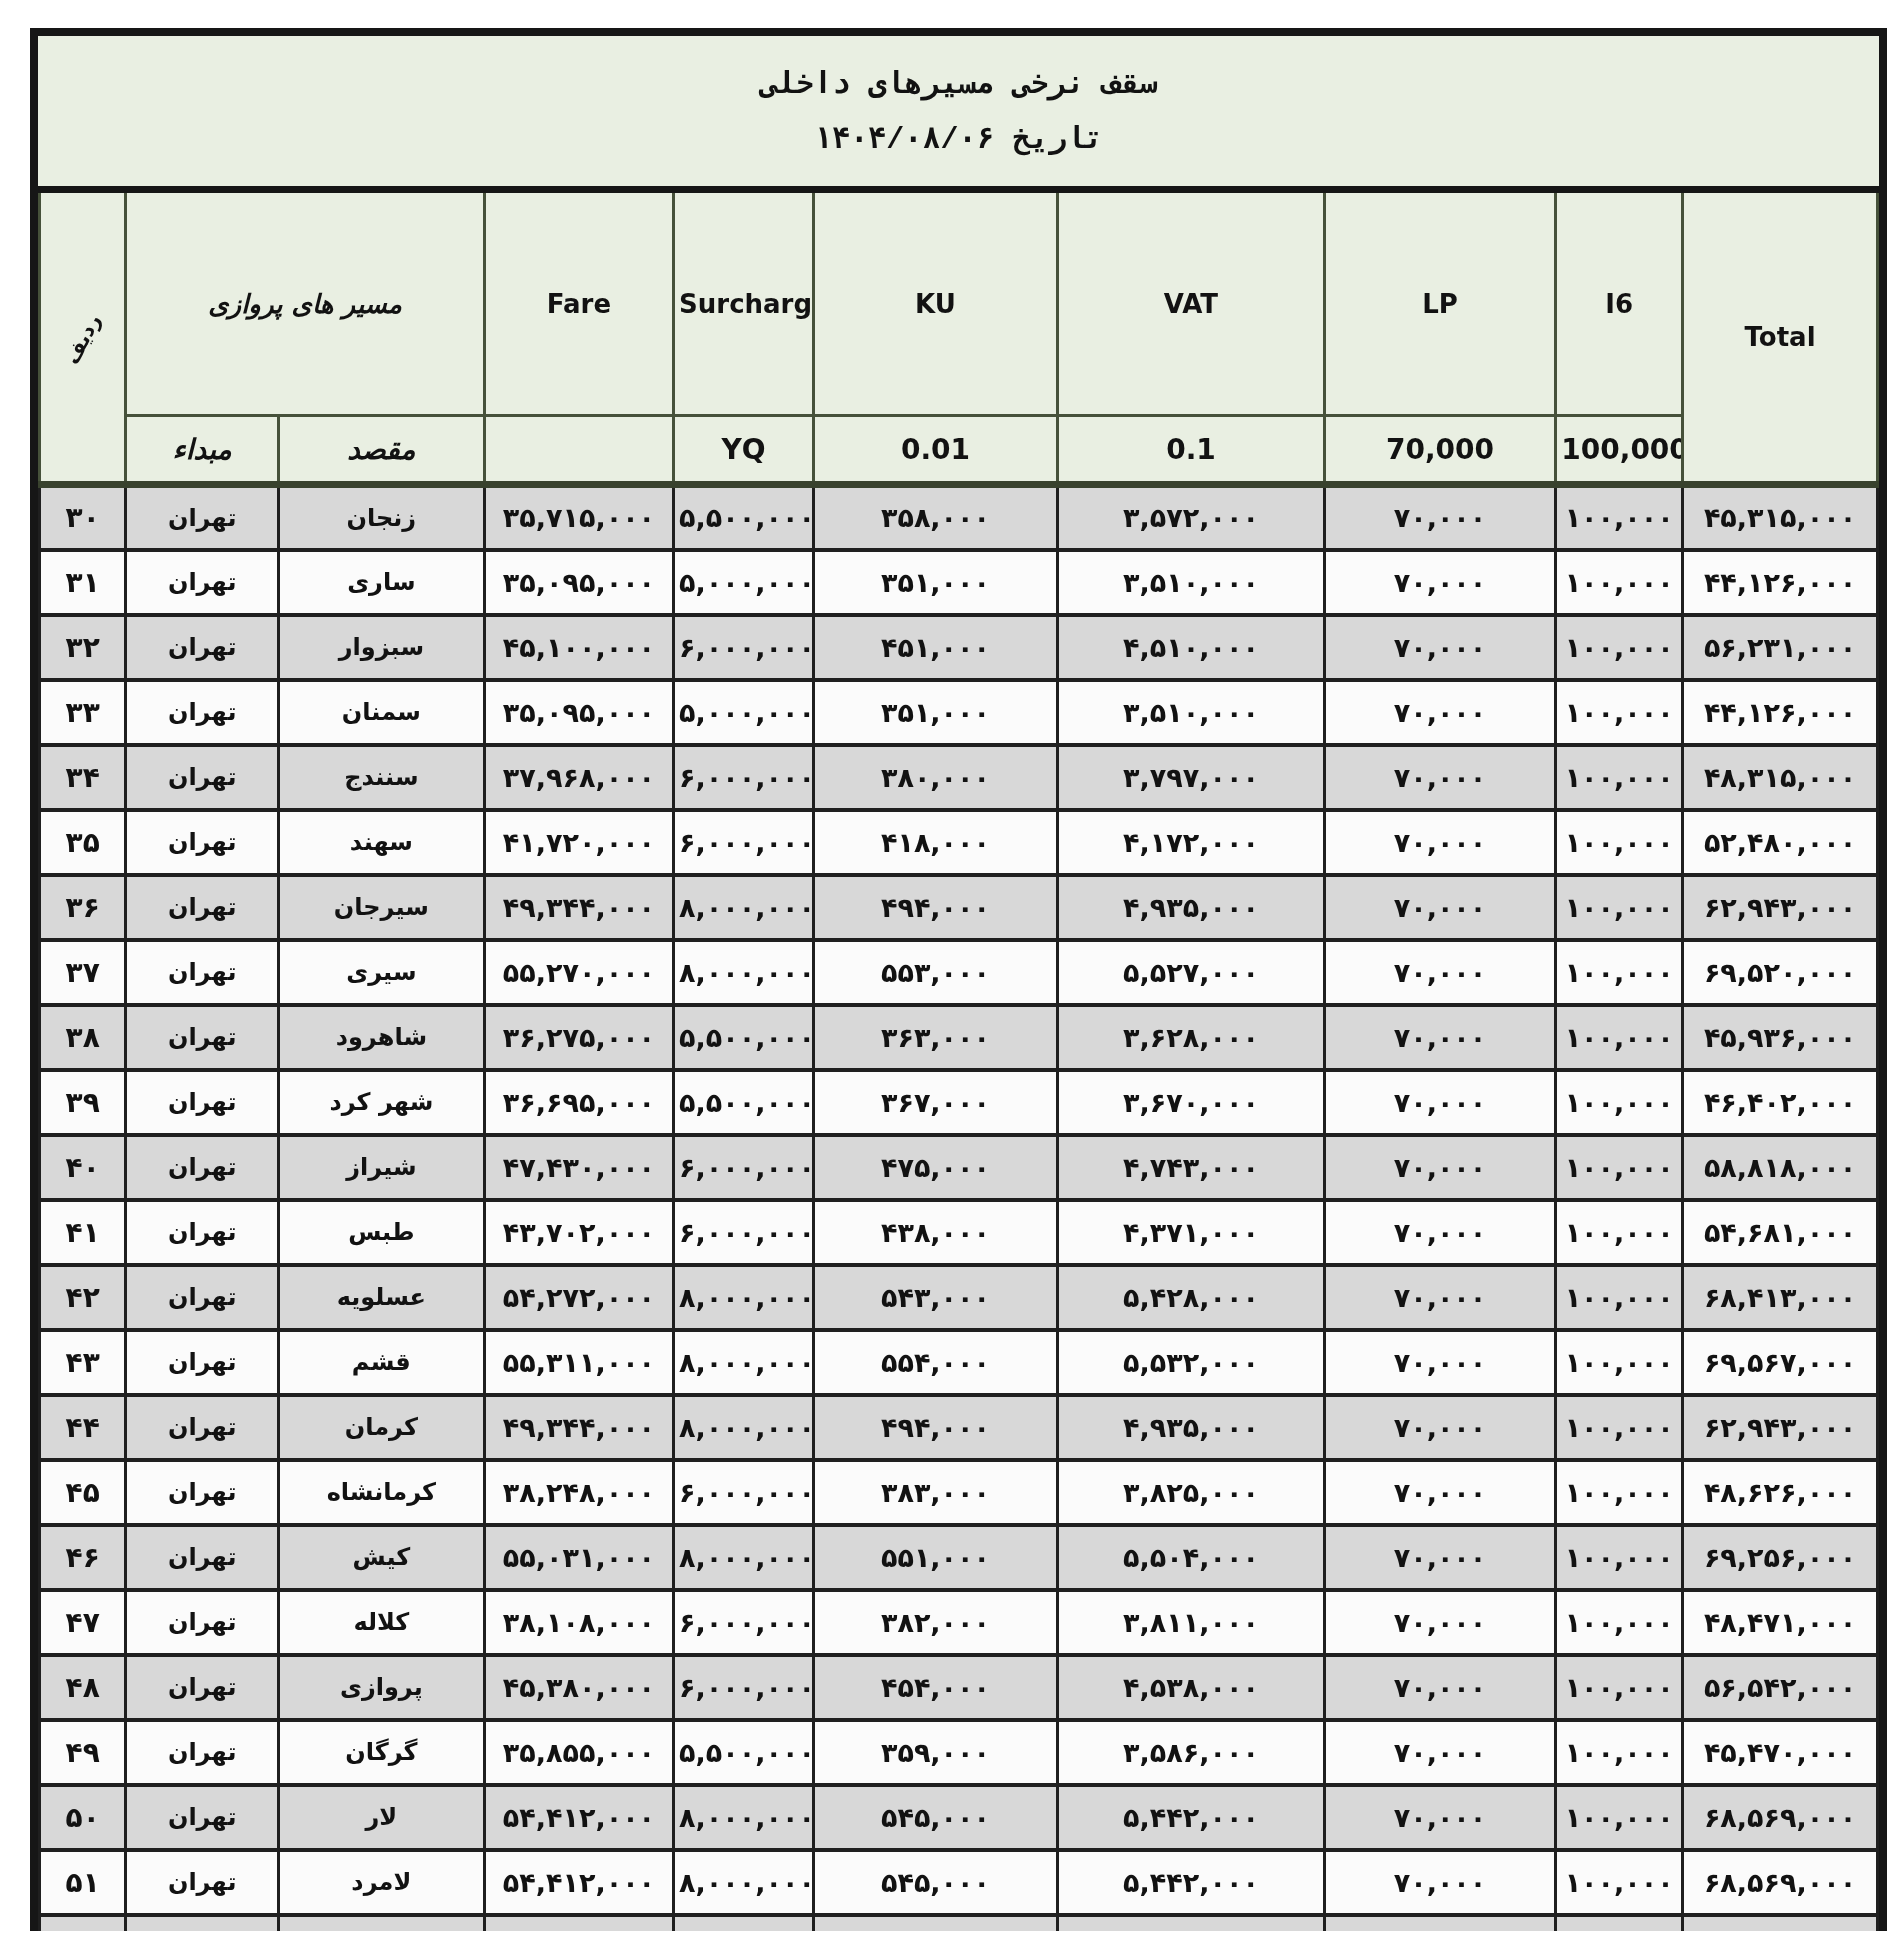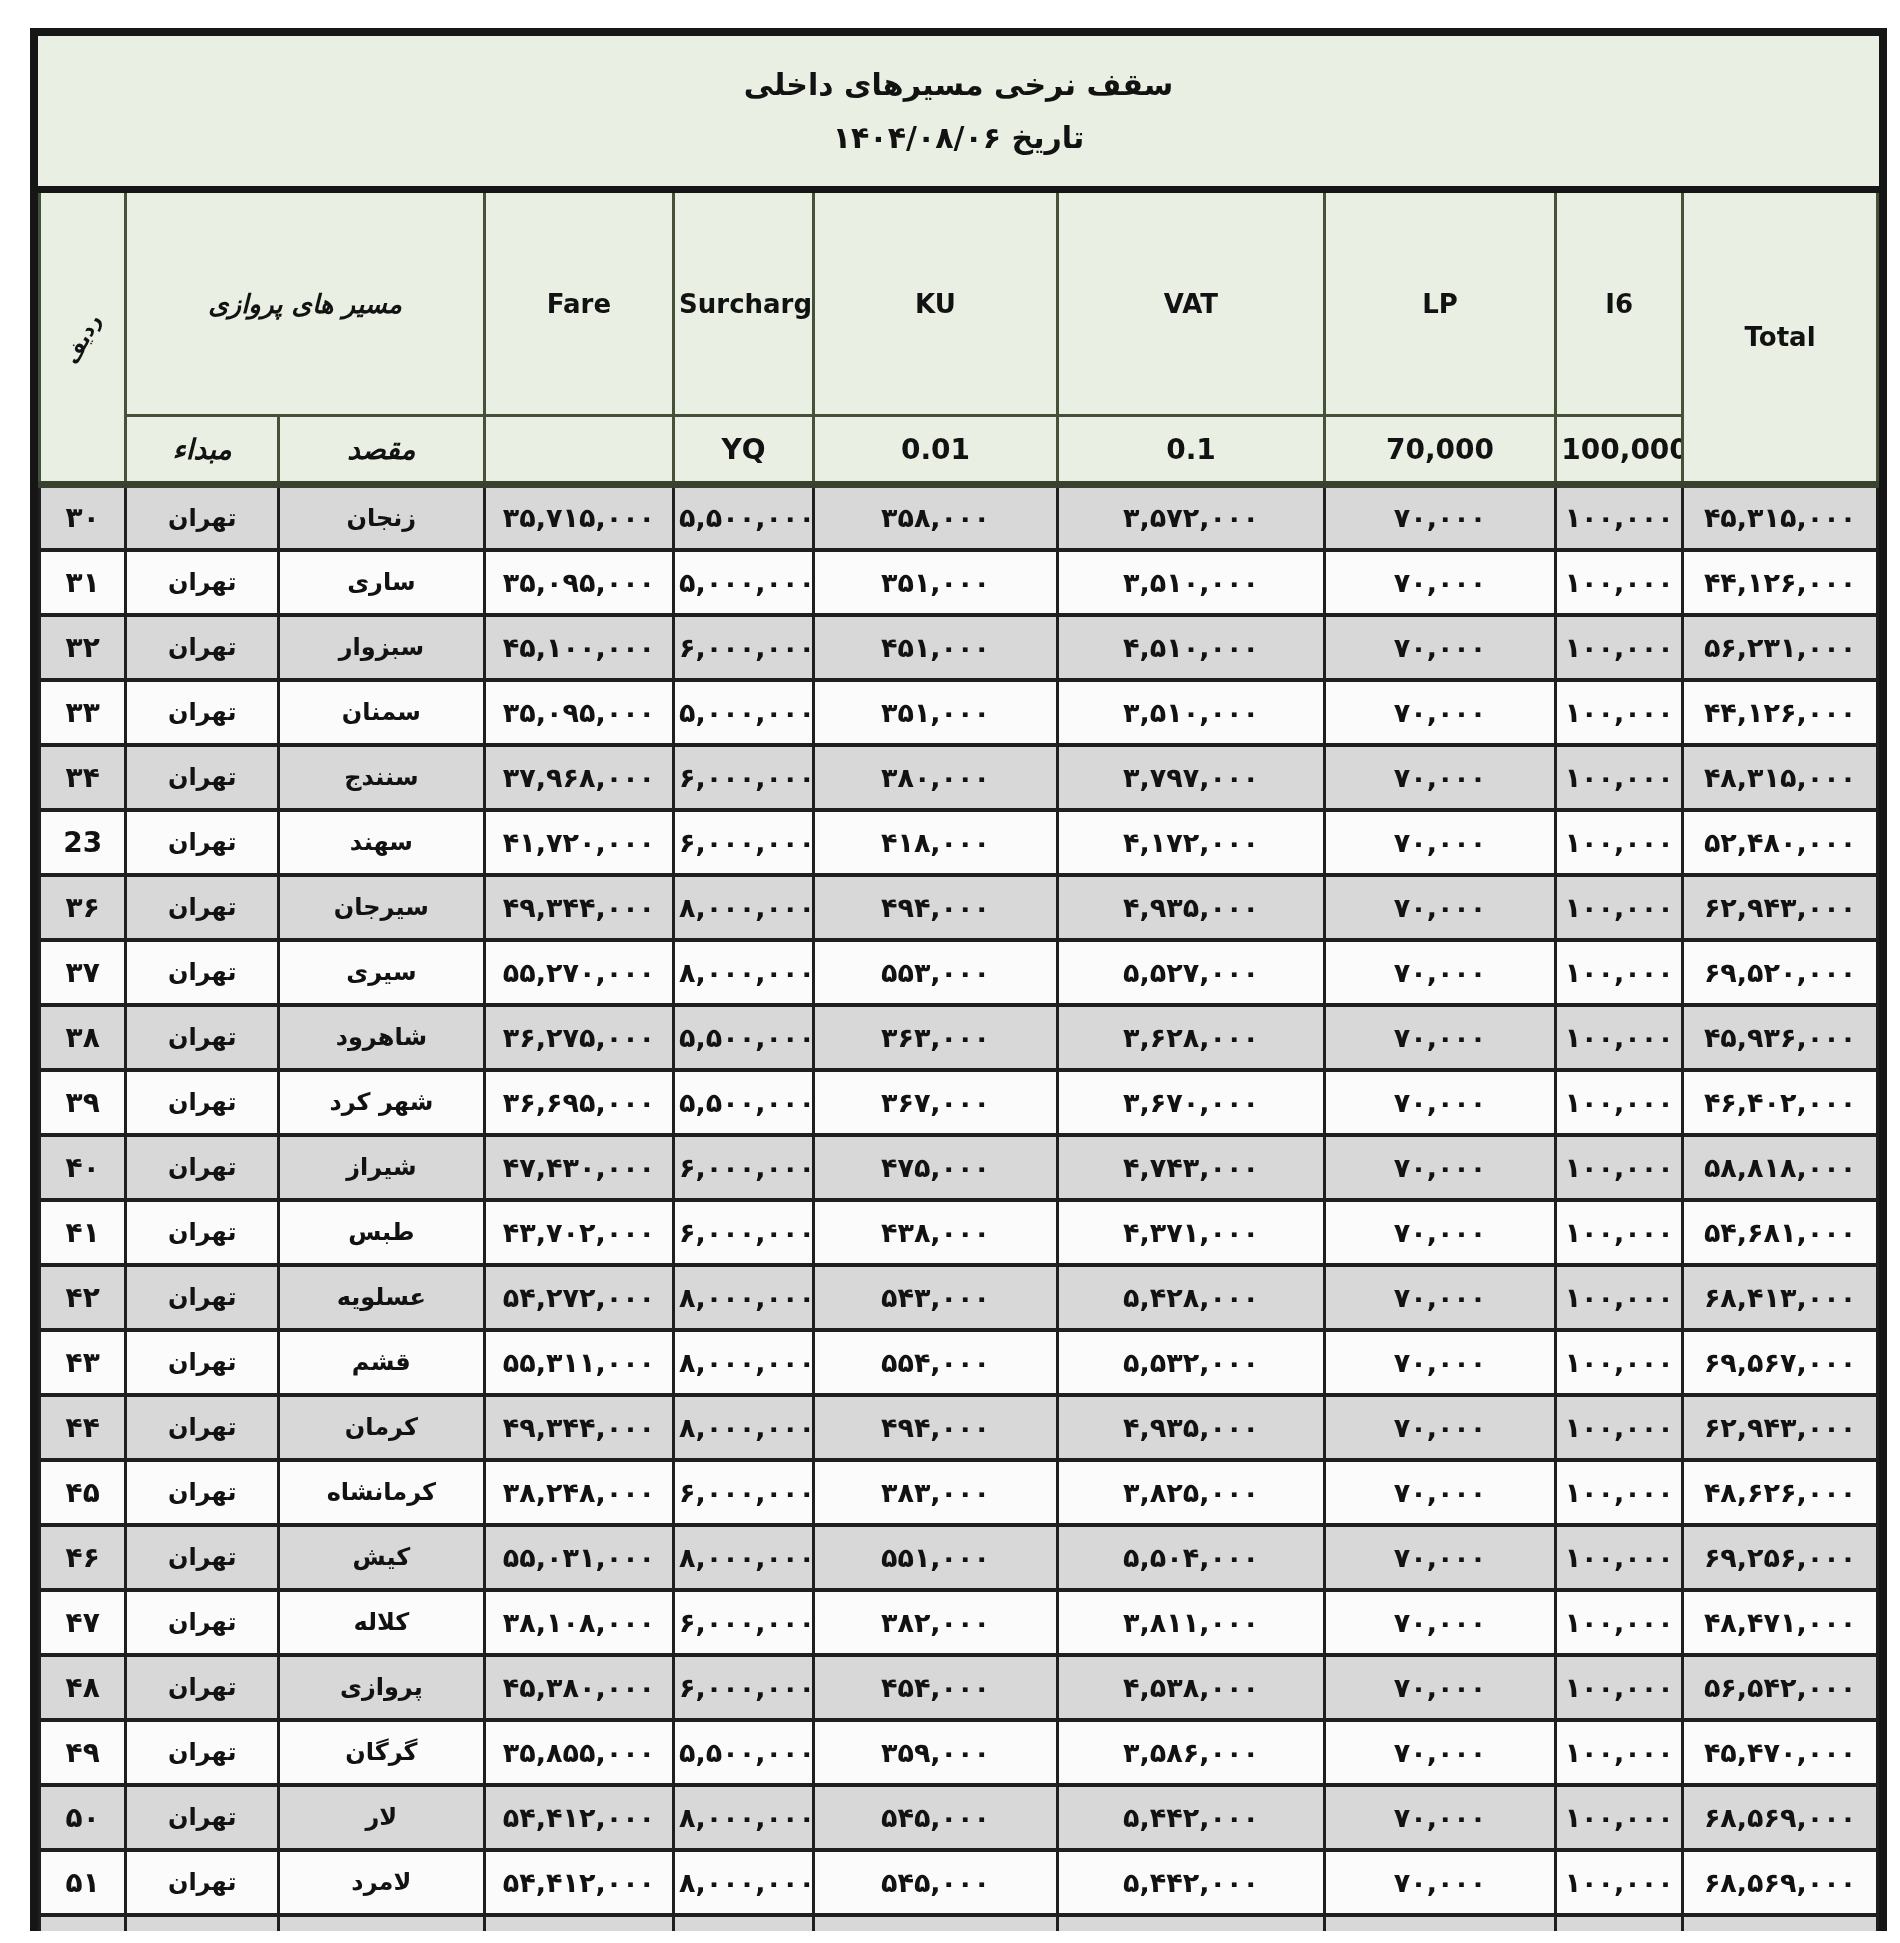--- a/index.html
+++ b/index.html
@@ -17,21 +17,21 @@
     width:1901px;height:1943px;overflow:hidden;background:#ffffff;
     font-family:"DejaVu Sans",sans-serif;color:var(--text);
   }
   .table-frame{
     position:relative;margin:28px 0 0 30px;width:1857px;
     border:8px solid var(--border-dark);border-bottom:none;background:#fff;
   }
   .title-block{
     background:var(--bg-header);height:150px;
     display:flex;flex-direction:column;justify-content:center;align-items:center;
-    gap:18px;direction:rtl;
+    gap:18px;direction:rtl;font-family:Liberation Mono, monospace;
   }
   .title-line{font-size:30px;font-weight:bold;}
   table{
     width:100%;border-collapse:collapse;table-layout:fixed;
     border-top:7px solid var(--border-dark);
   }
   th,td{
     padding:0 4px;text-align:center;vertical-align:middle;overflow:hidden;
     white-space:nowrap;
   }
@@ -154,21 +154,21 @@
     <td class="c-fa">سنندج</td>
     <td class="c-num">۳۷,۹۶۸,۰۰۰</td>
     <td class="c-num">۶,۰۰۰,۰۰۰</td>
     <td class="c-num">۳۸۰,۰۰۰</td>
     <td class="c-num">۳,۷۹۷,۰۰۰</td>
     <td class="c-num">۷۰,۰۰۰</td>
     <td class="c-num">۱۰۰,۰۰۰</td>
     <td class="c-num">۴۸,۳۱۵,۰۰۰</td>
   </tr>
         <tr>
-    <td class="c-no">23</td>
+    <td class="c-no">۳۵</td>
     <td class="c-fa">تهران</td>
     <td class="c-fa">سهند</td>
     <td class="c-num">۴۱,۷۲۰,۰۰۰</td>
     <td class="c-num">۶,۰۰۰,۰۰۰</td>
     <td class="c-num">۴۱۸,۰۰۰</td>
     <td class="c-num">۴,۱۷۲,۰۰۰</td>
     <td class="c-num">۷۰,۰۰۰</td>
     <td class="c-num">۱۰۰,۰۰۰</td>
     <td class="c-num">۵۲,۴۸۰,۰۰۰</td>
   </tr>

